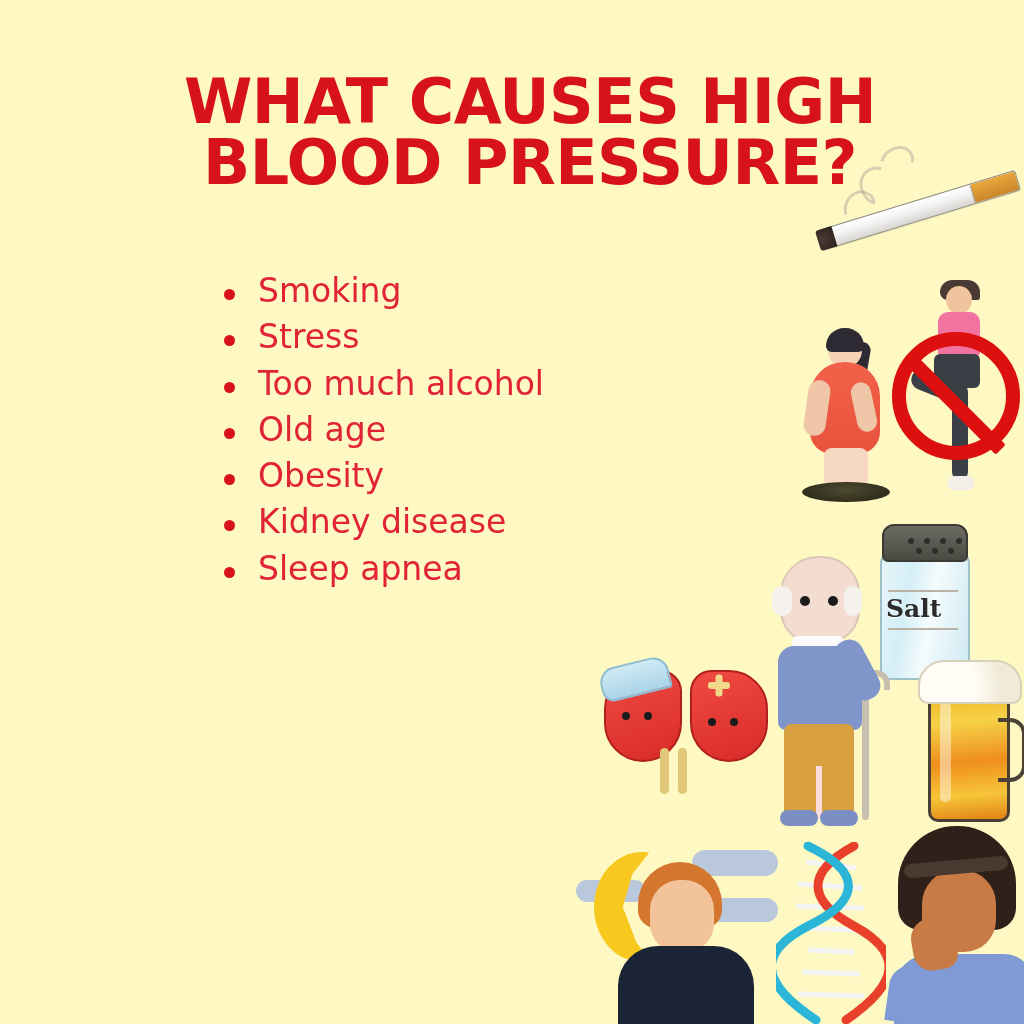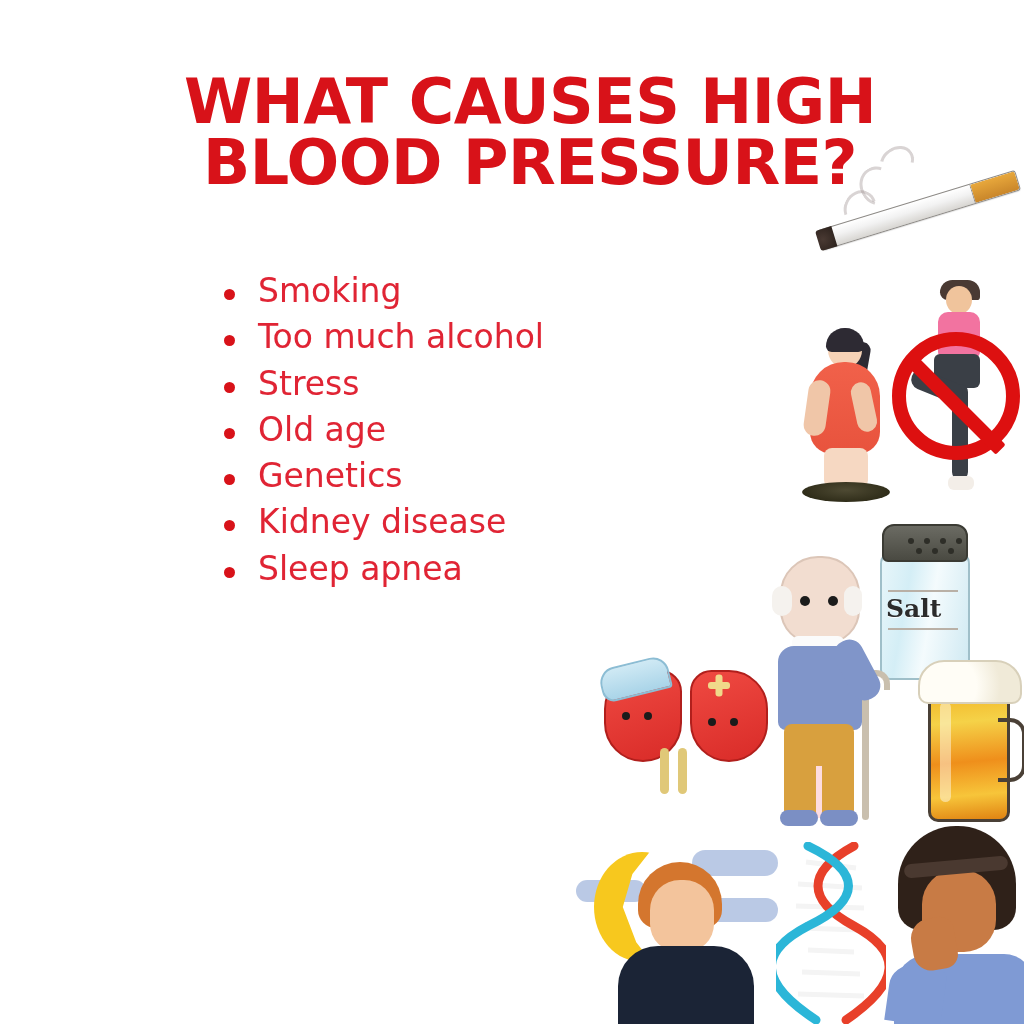--- a/index.html
+++ b/index.html
@@ -4,21 +4,21 @@
 <style>
   html,body{margin:0;padding:0;}
   body{
     width:1024px;height:1024px;overflow:hidden;
     background:#fddce0;
     font-family:"DejaVu Sans", sans-serif;
     position:relative;
   }
   #poster{
     position:absolute;inset:0;
-    background:#ffffff;
+    background:#fef9c3;
     overflow:hidden;
   }
 
   
   #title{
     position:absolute;left:150px;top:72px;width:760px;
     color:#d81219;
     font-family:"DejaVu Sans", sans-serif;
     font-weight:bold;
     font-size:62px;
@@ -372,24 +372,24 @@
 </head>
 <body>
 
 <div id="poster">
 
   <div id="title">WHAT CAUSES HIGH
 BLOOD PRESSURE?</div>
 
   <ul id="bullets">
     <li>Smoking</li>
+    <li>Stress</li>
     <li>Too much alcohol</li>
-    <li>Stress</li>
     <li>Old age</li>
-    <li>Genetics</li>
+    <li>Obesity</li>
     <li>Kidney disease</li>
     <li>Sleep apnea</li>
   </ul>
 
   <div class="art" id="cigarette">
     <div class="smoke s1"></div>
     <div class="smoke s2"></div>
     <div class="smoke s3"></div>
     <div class="stick">
       <div class="ember"></div>

